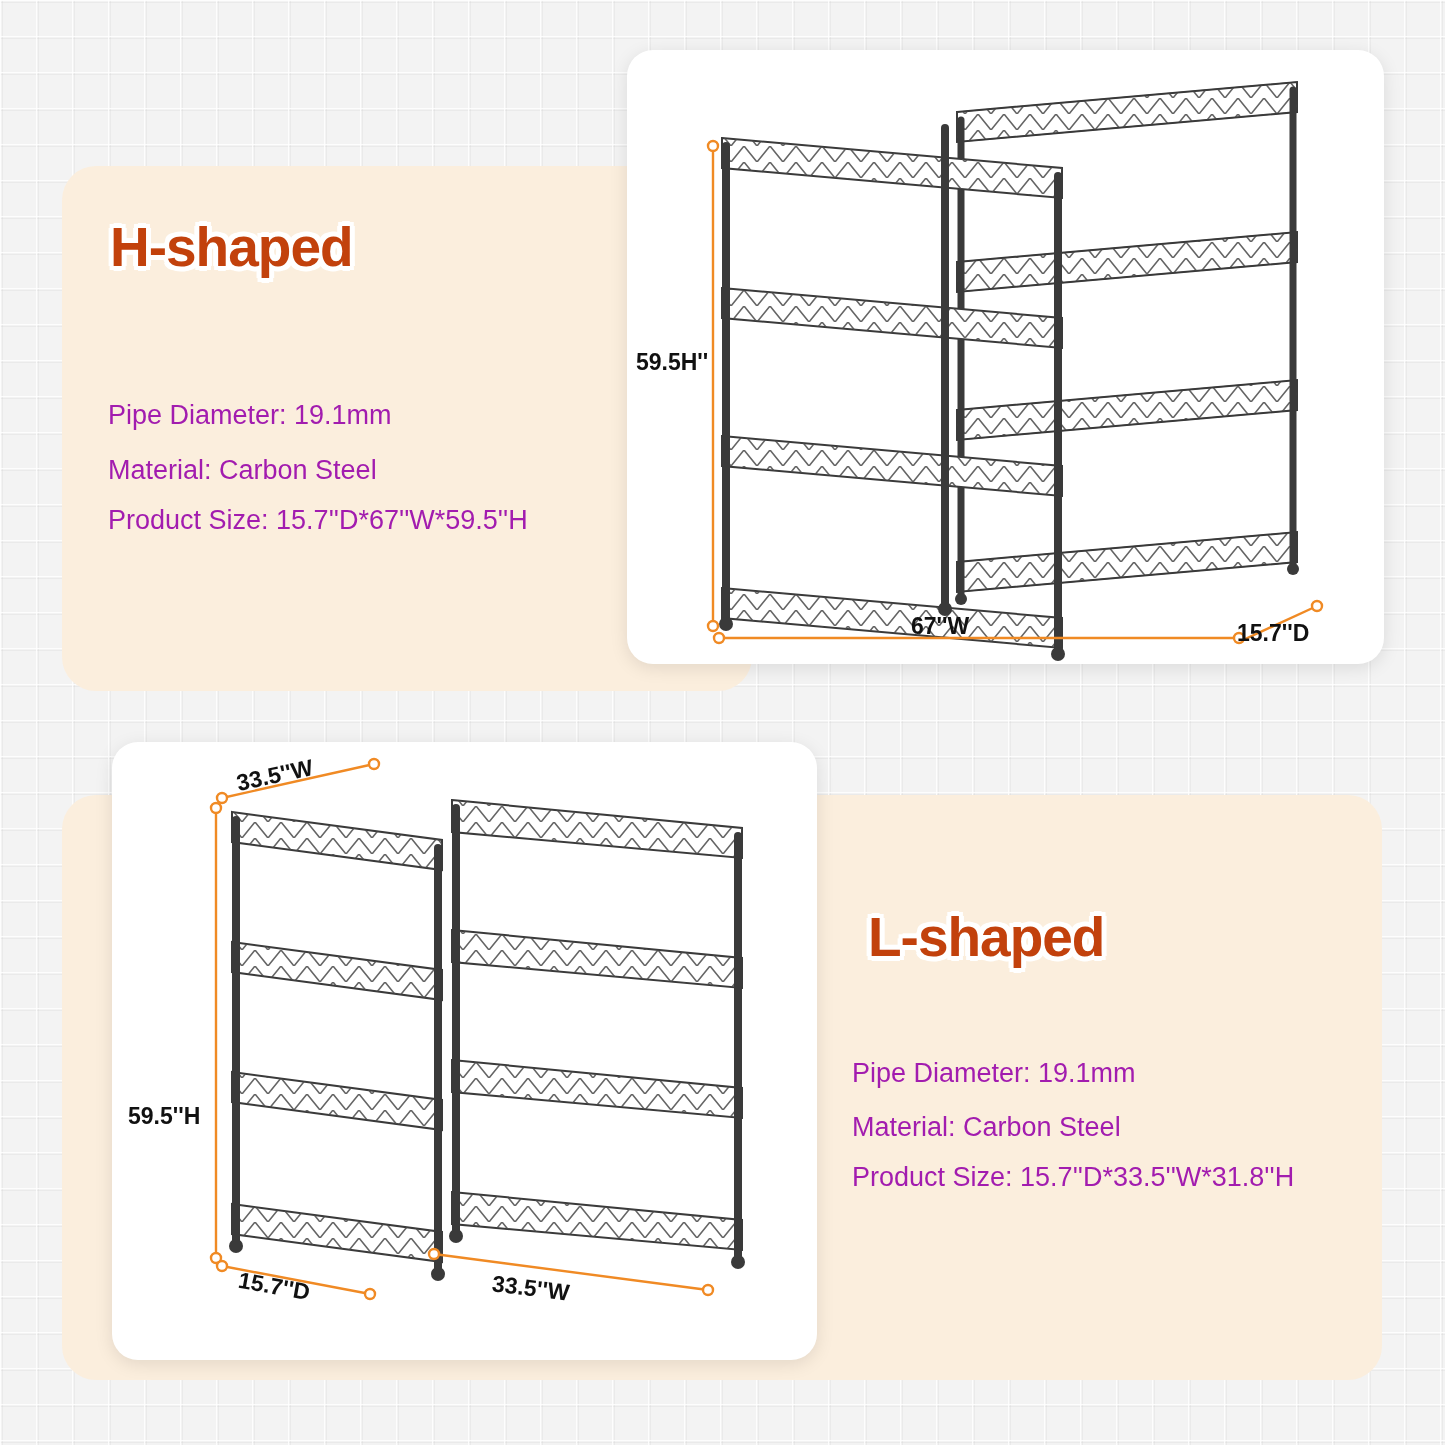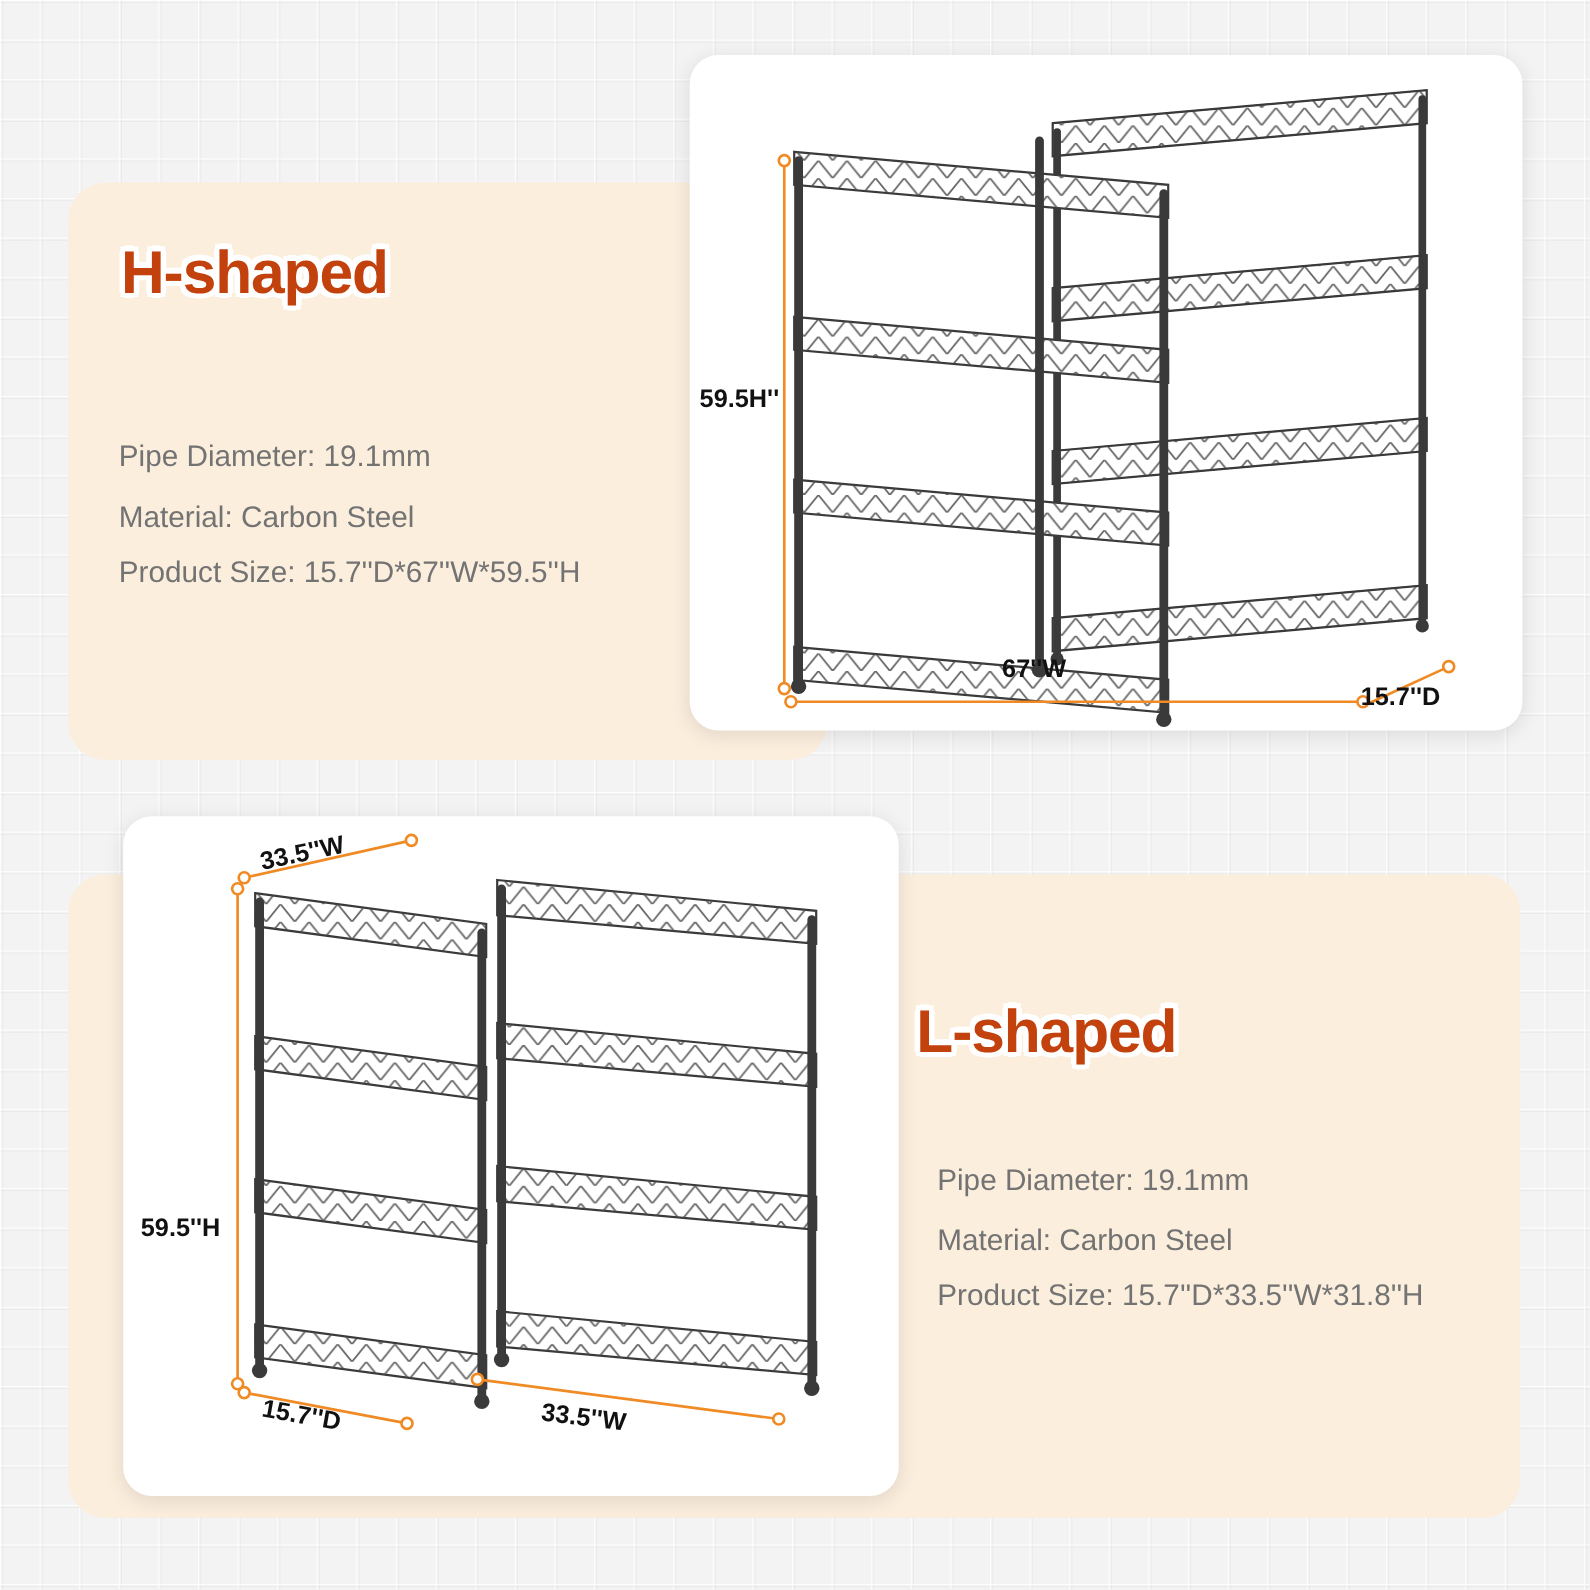--- a/index.html
+++ b/index.html
@@ -45,21 +45,21 @@
     color:#c2410c;
     letter-spacing:-1px;
     text-shadow:
       -4px -4px 0 #fff, 4px -4px 0 #fff, -4px 4px 0 #fff, 4px 4px 0 #fff,
       -5px 0 0 #fff, 5px 0 0 #fff, 0 -5px 0 #fff, 0 5px 0 #fff;
     white-space:nowrap;
   }
   .spec-line{
     position:absolute;
     font-size:27px;
-    color:#737373;
+    color:#a21caf;
     white-space:nowrap;
   }
 
   .dim-label{
     position:absolute;
     font-size:23px;
     font-weight:bold;
     color:#111;
     white-space:nowrap;
   }
@@ -160,28 +160,28 @@
       <circle cx="86" cy="96" r="5"></circle>
       <circle cx="86" cy="576" r="5"></circle>
       <circle cx="92" cy="588" r="5"></circle>
       <circle cx="612" cy="588" r="5"></circle>
       <circle cx="690" cy="556" r="5"></circle>
     </g>
   </svg>
 </div>
 
 <div class="dim-label" style="left:636px;top:349px;">59.5H''</div>
-<div class="dim-label" style="left:911px;top:594px;text-align:center;">67''W</div>
+<div class="dim-label" style="left:911px;top:613px;text-align:center;">67''W</div>
 <div class="dim-label" style="left:1237px;top:620px;">15.7''D</div>
 
 <div class="beige-card" style="left:62px;top:795px;width:1320px;height:585px;"></div>
 
 <div class="white-card" style="left:112px;top:742px;width:705px;height:618px;"></div>
 
-<div class="shape-title" style="left:833px;top:905px;">L-shaped</div>
+<div class="shape-title" style="left:868px;top:905px;">L-shaped</div>
 
 <div class="spec-line" style="left:852px;top:1058px;">Pipe Diameter: 19.1mm</div>
 <div class="spec-line" style="left:852px;top:1112px;">Material: Carbon Steel</div>
 <div class="spec-line" style="left:852px;top:1162px;">Product Size: 15.7''D*33.5''W*31.8''H</div>
 
 <div class="panel" style="left:112px;top:742px;width:705px;height:618px;">
   <svg width="705" height="618" viewBox="0 0 705 618">
     <defs>
       <pattern id="mesh2" width="26" height="16" patternUnits="userSpaceOnUse">
         <path d="M0 16 L13 0 L26 16" fill="none" stroke="#4a4a4a" stroke-width="1.6"></path>

